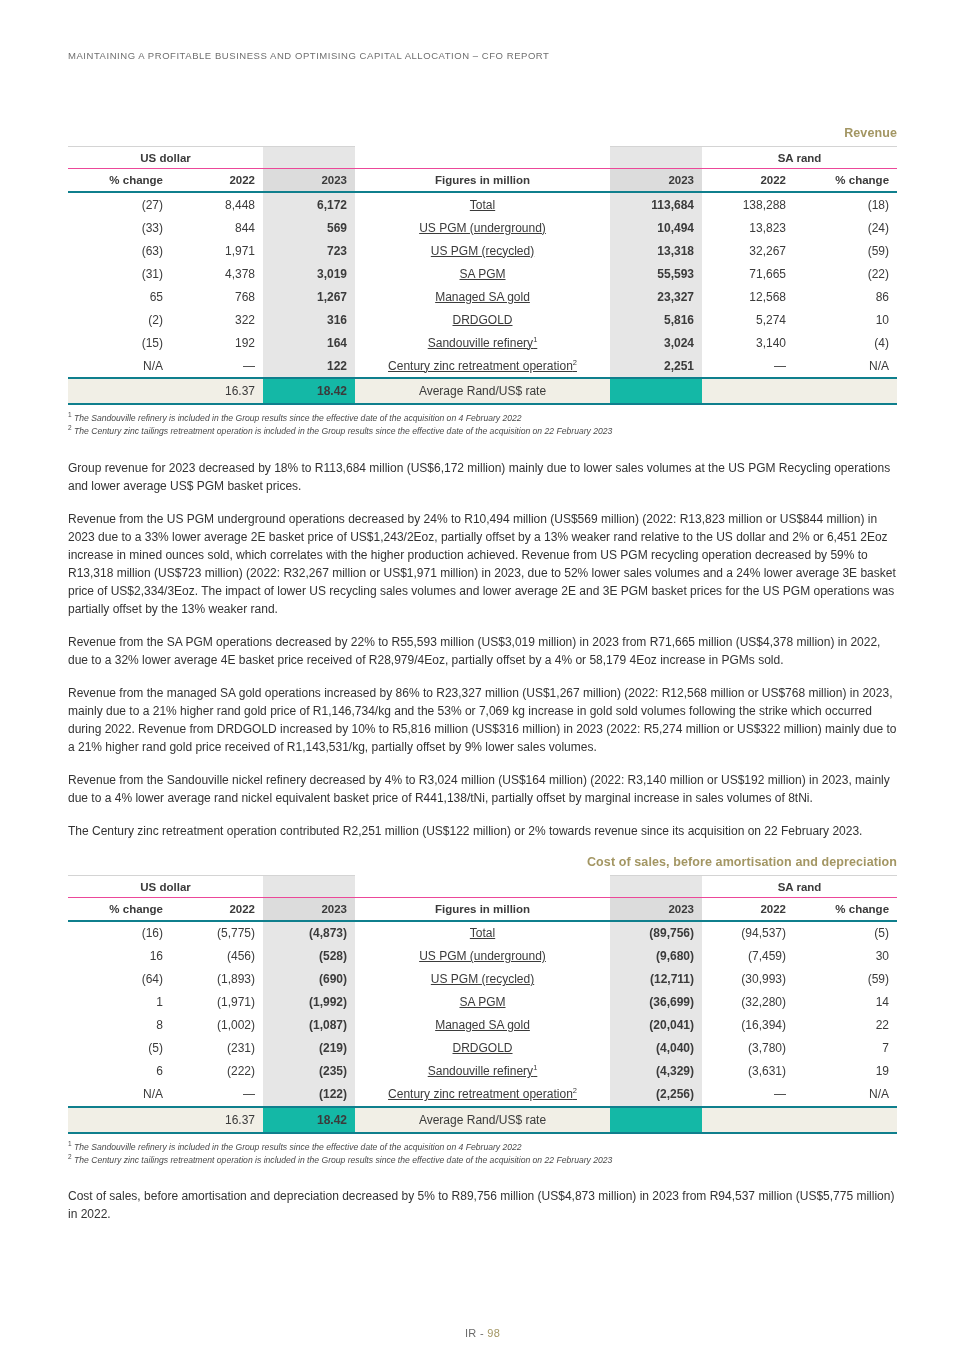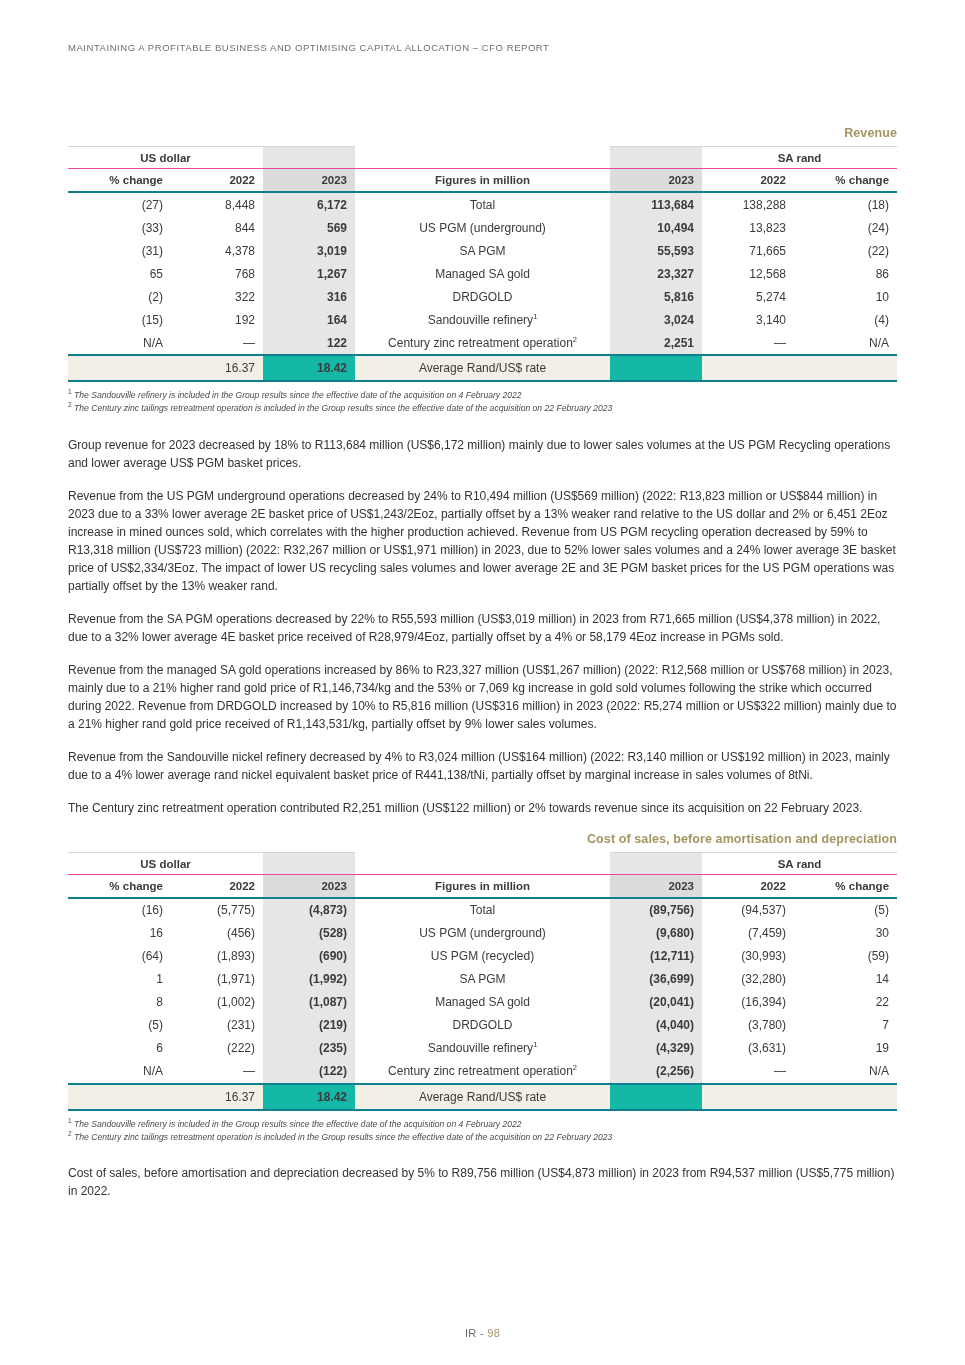--- a/index.html
+++ b/index.html
@@ -10,21 +10,21 @@
     background: #ffffff;
     font-family: "Liberation Sans", sans-serif;
     color: #3b3b3b;
     position: relative;
     overflow: hidden;
   }
   .page { position:absolute; inset:0; padding: 0; }
 
   .running-head {
     position: absolute;
-    left: 68px; top: 42px;
+    left: 68px; top: 50px;
     font-size: 9.5px;
     letter-spacing: 0.55px;
     color: #6e6e6e;
     text-transform: uppercase;
     font-weight: 400;
   }
 
   .content { position:absolute; left:68px; top:126px; width: 829px; }
 
   .section-heading {
@@ -68,21 +68,21 @@
   }
   .colhdr td.lbl { text-align:center; }
   .colhdr td.num { text-align:right; }
 
   tbody.body td {
     padding: 4.5px 8px;
     font-size: 12px;
     color: #3b3b3b;
   }
   tbody.body td.num  { text-align: right; }
-  tbody.body td.lbl  { text-align: center; }
+  tbody.body td.lbl  { text-align: center; text-decoration: underline; }
 
   td.hi { background: #e6e6e6; font-weight: 700; }
   .colhdr td.hi { background: #dcdcdc; }
   .grouphdr td.hi-top { background: #e6e6e6; }
 
   tr.totalrow td {
     background: #f1efe6;
     border-top: 2px solid #0f7f8d;
     border-bottom: 2px solid #0f7f8d;
     padding: 5px 8px;
@@ -176,20 +176,29 @@
             <tr>
               <td class="num">(33)</td>
               <td class="num">844</td>
               <td class="num hi">569</td>
               <td class="lbl">US PGM (underground)</td>
               <td class="num hi">10,494</td>
               <td class="num">13,823</td>
               <td class="num">(24)</td>
             </tr>
             <tr>
+              <td class="num">(63)</td>
+              <td class="num">1,971</td>
+              <td class="num hi">723</td>
+              <td class="lbl">US PGM (recycled)</td>
+              <td class="num hi">13,318</td>
+              <td class="num">32,267</td>
+              <td class="num">(59)</td>
+            </tr>
+            <tr>
               <td class="num">(31)</td>
               <td class="num">4,378</td>
               <td class="num hi">3,019</td>
               <td class="lbl">SA PGM</td>
               <td class="num hi">55,593</td>
               <td class="num">71,665</td>
               <td class="num">(22)</td>
             </tr>
             <tr>
               <td class="num">65</td>

